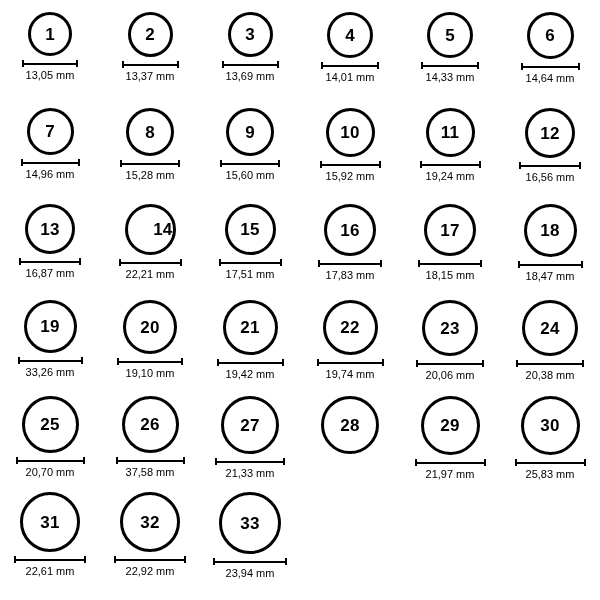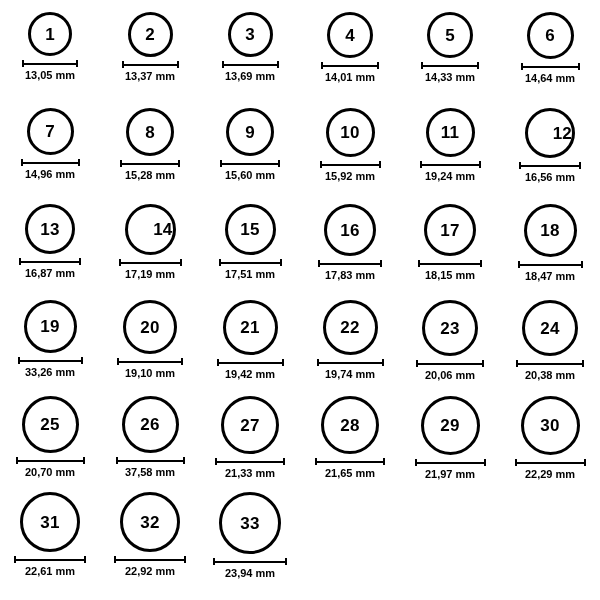--- a/index.html
+++ b/index.html
@@ -73,21 +73,21 @@
     position: absolute;
     left: 0;
     right: 0;
     top: 3px;
     height: 2px;
     background: #000000;
   }
   .measure-text {
     margin-top: 2px;
     font-size: 11px;
-    font-weight: bold;
+    font-weight: normal;
     line-height: 1.1;
     white-space: nowrap;
     color: #000000;
   }
 </style>
 </head>
 <body>
 
 <div id="chart">
   <div class="grid" id="grid">
@@ -184,21 +184,21 @@
       <div class="cell">
         <div class="ring" style="width: 49px; height: 49px;">
           <span class="ring-label">11</span>
         </div>
         <div class="measure">
           <div class="measure-bar" style="width: 57px;"></div>
           <div class="measure-text">19,24 mm</div>
         </div>
       </div>
       <div class="cell">
-        <div class="ring" style="width: 50px; height: 50px; justify-content: flex-end;">
+        <div class="ring" style="width: 50px; height: 50px;">
           <span class="ring-label">12</span>
         </div>
         <div class="measure">
           <div class="measure-bar" style="width: 58px;"></div>
           <div class="measure-text">16,56 mm</div>
         </div>
       </div>
       <div class="cell">
         <div class="ring" style="width: 50px; height: 50px;">
           <span class="ring-label">13</span>
@@ -207,21 +207,21 @@
           <div class="measure-bar" style="width: 58px;"></div>
           <div class="measure-text">16,87 mm</div>
         </div>
       </div>
       <div class="cell">
         <div class="ring" style="width: 51px; height: 51px; justify-content: flex-end;">
           <span class="ring-label">14</span>
         </div>
         <div class="measure">
           <div class="measure-bar" style="width: 59px;"></div>
-          <div class="measure-text">17,19 mm</div>
+          <div class="measure-text">22,21 mm</div>
         </div>
       </div>
       <div class="cell">
         <div class="ring" style="width: 51px; height: 51px;">
           <span class="ring-label">15</span>
         </div>
         <div class="measure">
           <div class="measure-bar" style="width: 59px;"></div>
           <div class="measure-text">17,51 mm</div>
         </div>
@@ -331,41 +331,37 @@
         </div>
         <div class="measure">
           <div class="measure-bar" style="width: 66px;"></div>
           <div class="measure-text">21,33 mm</div>
         </div>
       </div>
       <div class="cell">
         <div class="ring" style="width: 58px; height: 58px;">
           <span class="ring-label">28</span>
         </div>
-        <div class="measure">
-          <div class="measure-bar" style="width: 66px;"></div>
-          <div class="measure-text">21,65 mm</div>
-        </div>
       </div>
       <div class="cell">
         <div class="ring" style="width: 59px; height: 59px;">
           <span class="ring-label">29</span>
         </div>
         <div class="measure">
           <div class="measure-bar" style="width: 67px;"></div>
           <div class="measure-text">21,97 mm</div>
         </div>
       </div>
       <div class="cell">
         <div class="ring" style="width: 59px; height: 59px;">
           <span class="ring-label">30</span>
         </div>
         <div class="measure">
           <div class="measure-bar" style="width: 67px;"></div>
-          <div class="measure-text">22,29 mm</div>
+          <div class="measure-text">25,83 mm</div>
         </div>
       </div>
       <div class="cell">
         <div class="ring" style="width: 60px; height: 60px;">
           <span class="ring-label">31</span>
         </div>
         <div class="measure">
           <div class="measure-bar" style="width: 68px;"></div>
           <div class="measure-text">22,61 mm</div>
         </div>

